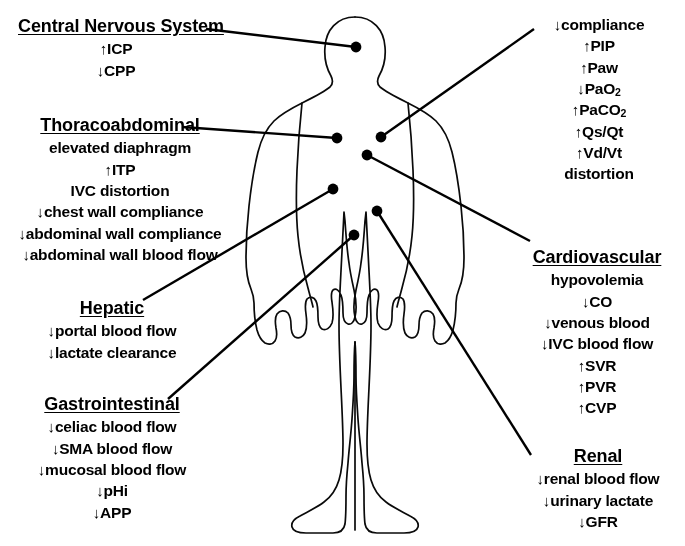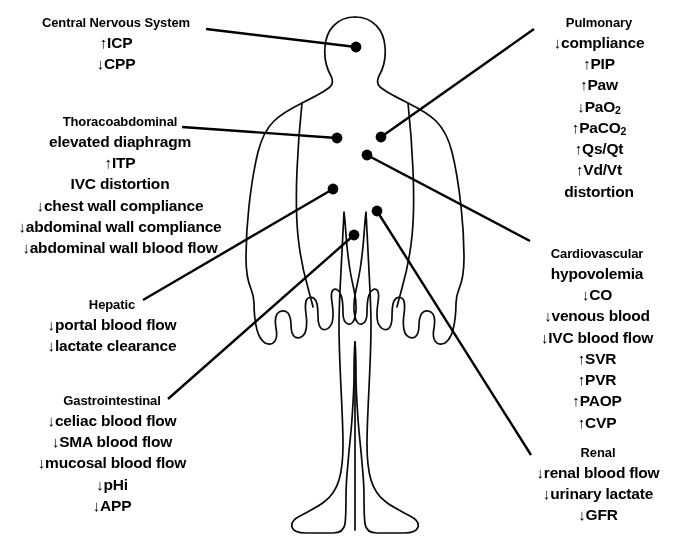--- a/index.html
+++ b/index.html
@@ -25,22 +25,23 @@
   }
   .block {
     position: absolute;
     text-align: center;
     color: #000000;
     font-weight: bold;
     line-height: 1.355;
     white-space: nowrap;
   }
   .block-heading {
-    font-size: 13px;
-    font-weight: bold;
+    font-size: 18px;
+    font-weight: bold;
+    text-decoration: underline;
     text-underline-offset: 2px;
     letter-spacing: -0.1px;
   }
   .block-item {
     font-size: 15.5px;
     font-weight: bold;
     letter-spacing: -0.2px;
   }
   .block-item .arrow {
     font-weight: bold;
@@ -234,40 +235,38 @@
     <div class="block-item"><span class="arrow">↓</span><span>APP</span></div>
   </div>
 
   <div class="block" id="blk-hepatic">
     <div class="block-heading">Hepatic</div>
     <div class="block-item"><span class="arrow">↓</span><span>portal blood flow</span></div>
     <div class="block-item"><span class="arrow">↓</span><span>lactate clearance</span></div>
   </div>
 
   <div class="block" id="blk-pulmonary">
-    <div class="block-heading">Pulmonary</div>
     <div class="block-item"><span class="arrow">↓</span><span>compliance</span></div>
     <div class="block-item"><span class="arrow">↑</span><span>PIP</span></div>
     <div class="block-item"><span class="arrow">↑</span><span>Paw</span></div>
     <div class="block-item"><span class="arrow">↓</span><span>PaO</span><sub>2</sub></div>
     <div class="block-item"><span class="arrow">↑</span><span>PaCO</span><sub>2</sub></div>
     <div class="block-item"><span class="arrow">↑</span><span>Qs/Qt</span></div>
     <div class="block-item"><span class="arrow">↑</span><span>Vd/Vt</span></div>
     <div class="block-item"><span class="arrow"></span><span>distortion</span></div>
   </div>
 
   <div class="block" id="blk-cardio">
     <div class="block-heading">Cardiovascular</div>
     <div class="block-item"><span class="arrow"></span><span>hypovolemia</span></div>
     <div class="block-item"><span class="arrow">↓</span><span>CO</span></div>
     <div class="block-item"><span class="arrow">↓</span><span>venous blood</span></div>
     <div class="block-item"><span class="arrow">↓</span><span>IVC blood flow</span></div>
     <div class="block-item"><span class="arrow">↑</span><span>SVR</span></div>
     <div class="block-item"><span class="arrow">↑</span><span>PVR</span></div>
-    <div class="block-item"><span class="arrow">↑</span><span>PAOP</span></div>
     <div class="block-item"><span class="arrow">↑</span><span>CVP</span></div>
   </div>
 
   <div class="block" id="blk-renal">
     <div class="block-heading">Renal</div>
     <div class="block-item"><span class="arrow">↓</span><span>renal blood flow</span></div>
     <div class="block-item"><span class="arrow">↓</span><span>urinary lactate</span></div>
     <div class="block-item"><span class="arrow">↓</span><span>GFR</span></div>
   </div>
 

